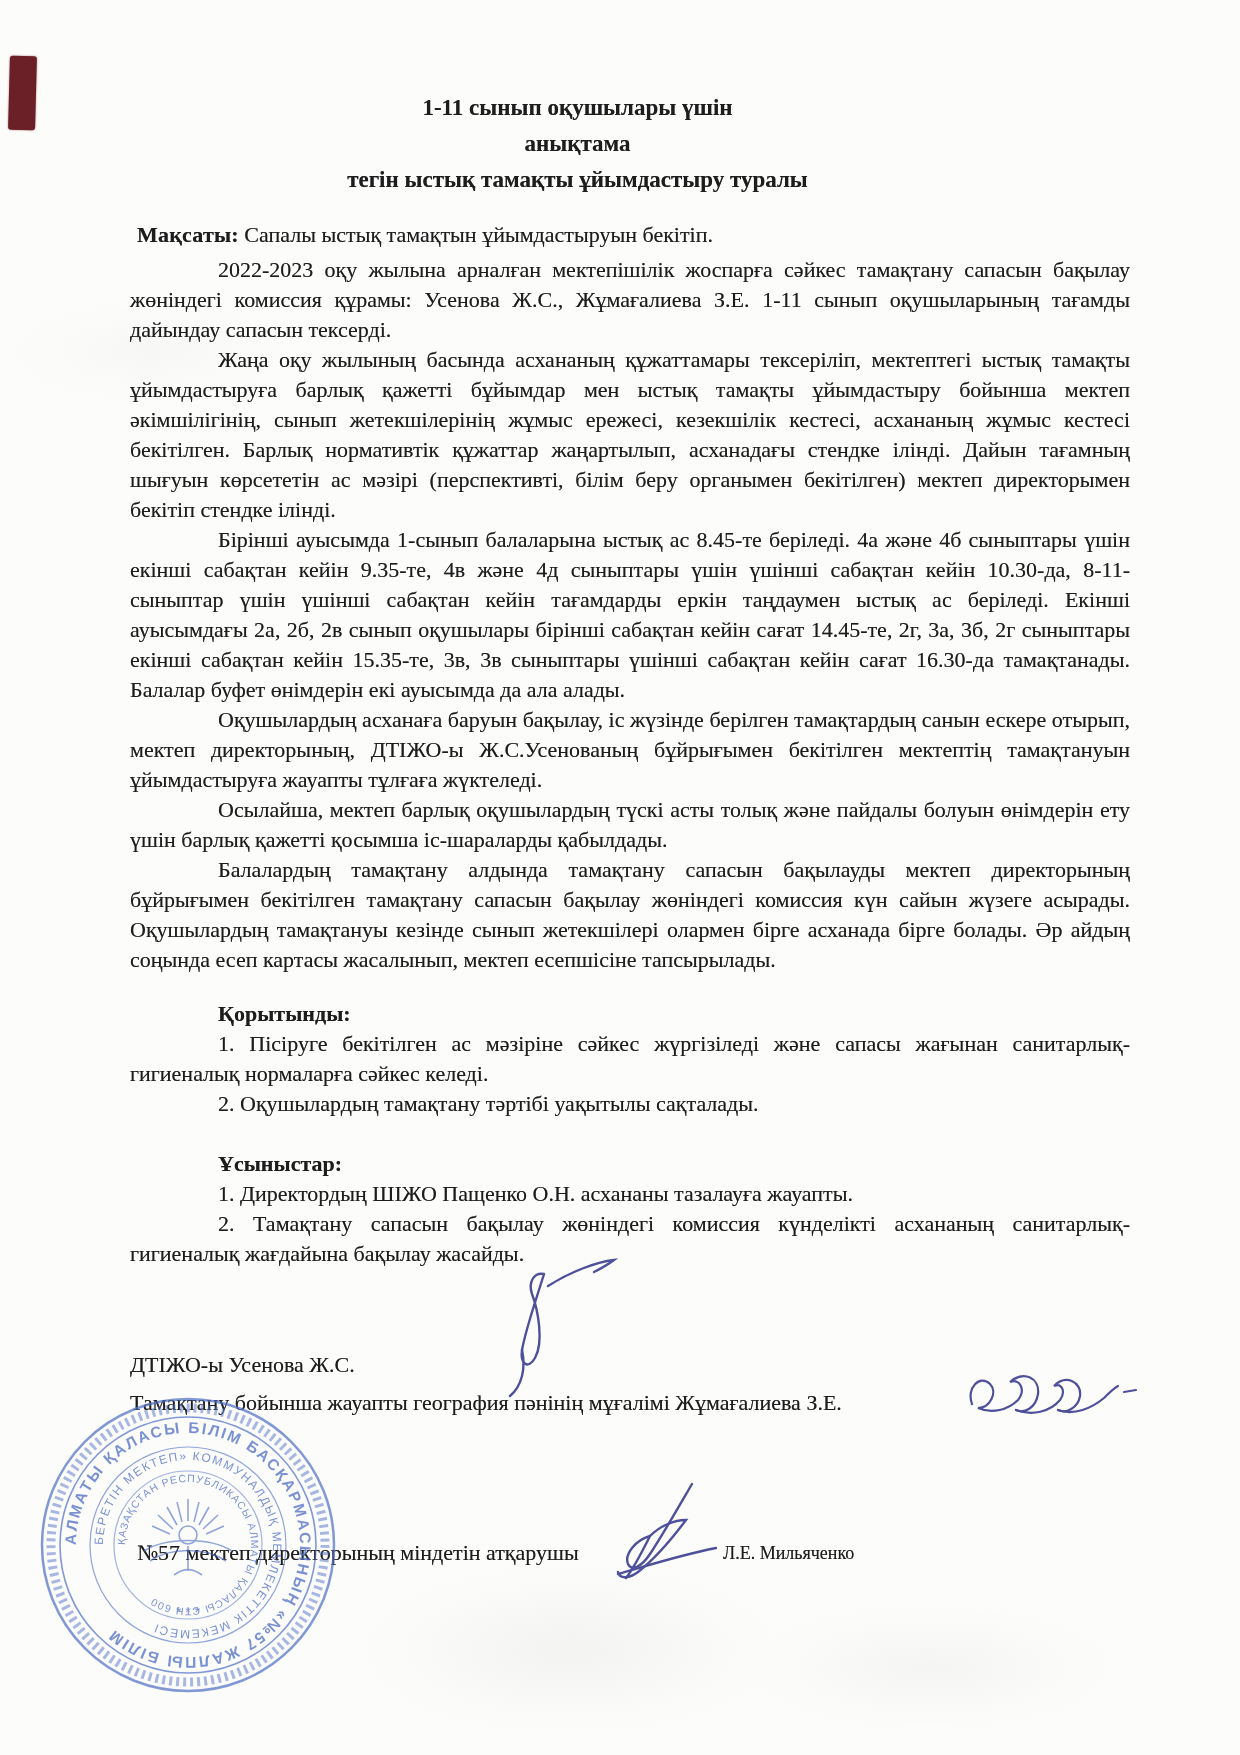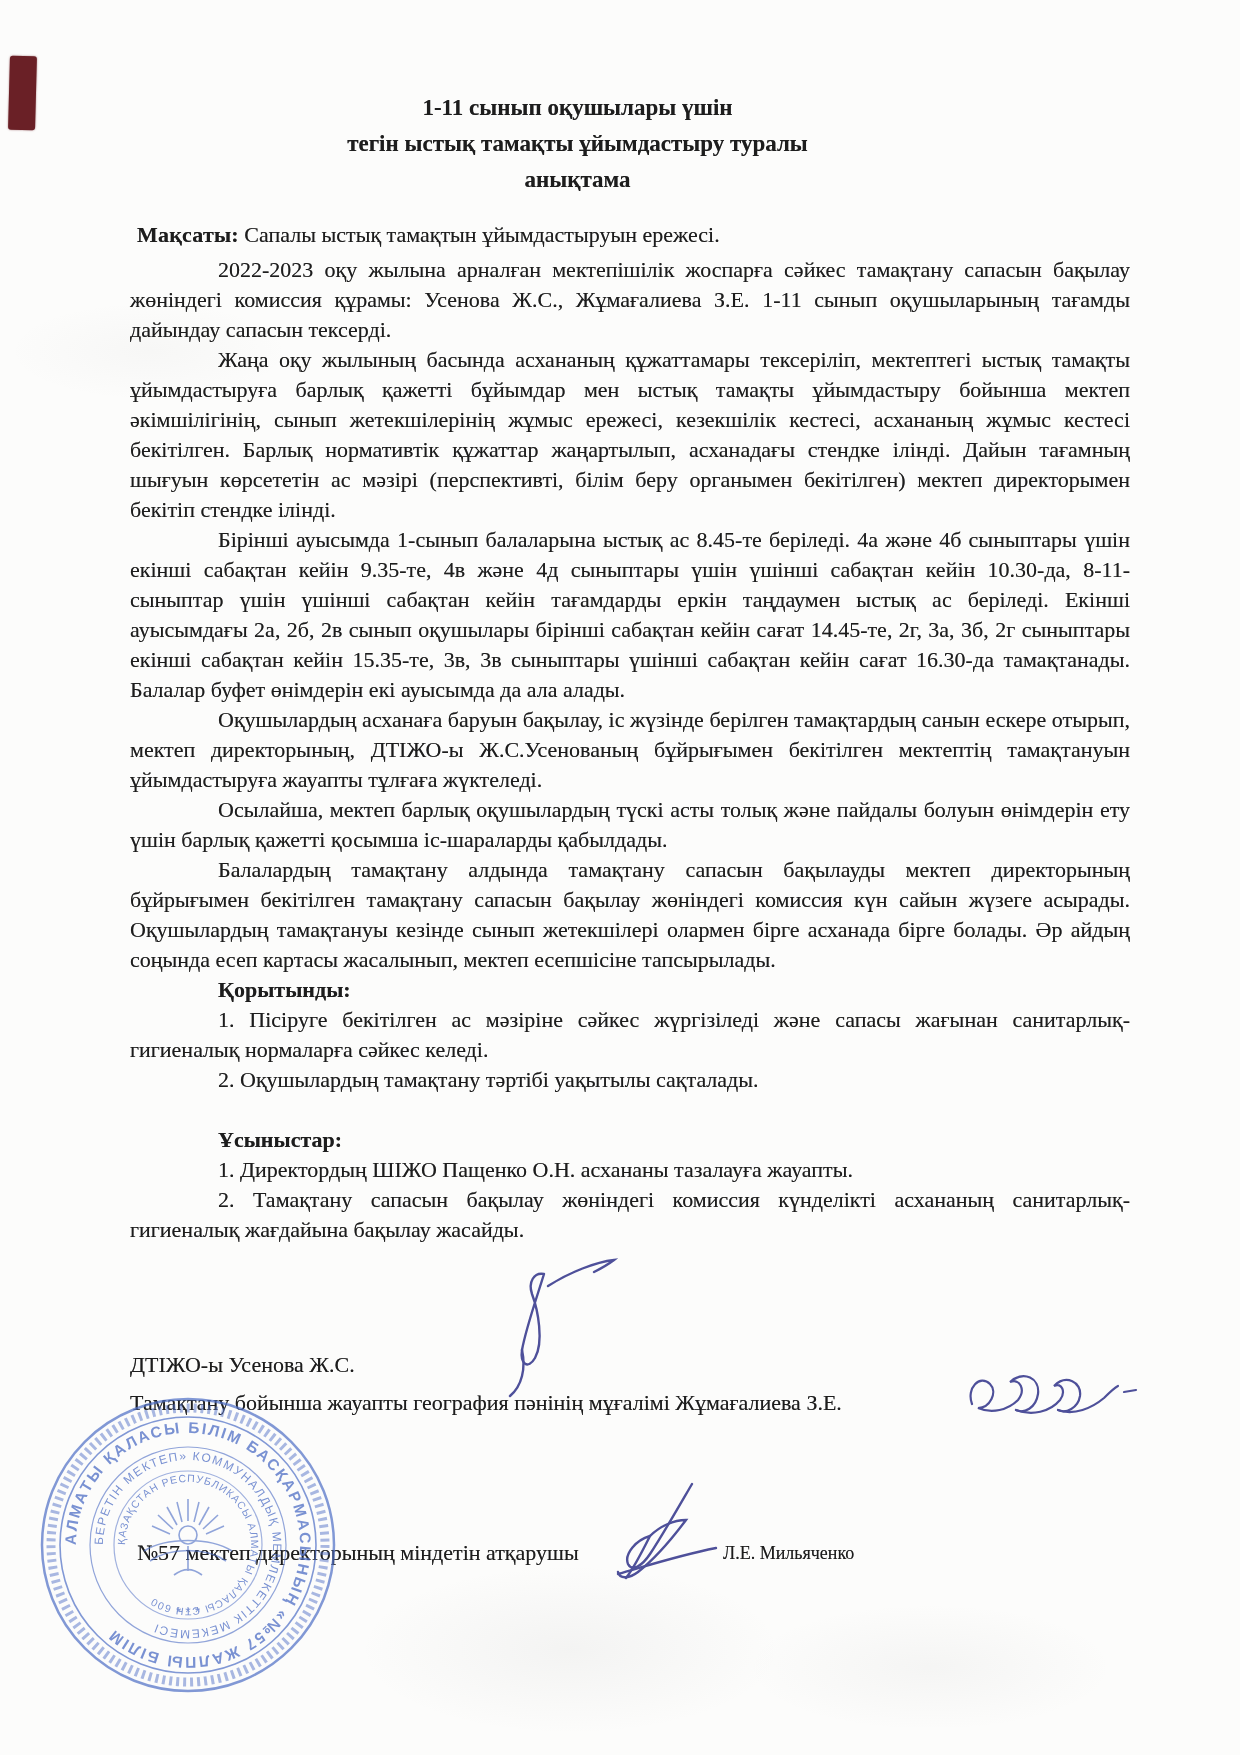--- a/index.html
+++ b/index.html
@@ -23,21 +23,21 @@
     position:absolute;left:130px;top:90px;width:895px;
     text-align:center;font-size:23px;font-weight:bold;line-height:36px;
   }
   .maqsaty{position:absolute;left:137px;top:220px;width:1000px;font-size:22px;line-height:30px;}
   .maqsaty b{letter-spacing:0.2px;text-align:right;}
   .body-col{
     position:absolute;left:130px;top:255px;width:1000px;
     font-size:22px;line-height:30px;text-align:justify;
   }
   .para{text-indent:88px;margin:0;}
-  .heading{font-weight:bold;text-indent:88px;}
+  .heading{font-weight:bold;text-indent:88px;margin-top:24px;}
   .gap-top{margin-top:30px;}
   .sig-line1{position:absolute;left:130px;top:1350px;font-size:22px;line-height:30px;}
   .sig-line2{position:absolute;left:130px;top:1388px;font-size:22px;line-height:30px;}
   .dir-role{position:absolute;left:137px;top:1538px;font-size:22px;line-height:30px;}
   .dir-name{position:absolute;left:723px;top:1538px;font-size:18px;line-height:30px;}
   .corner-mark{
     position:absolute;left:9px;top:56px;width:27px;height:74px;
     background:#6a2026;border-radius:3px;transform:rotate(1.5deg);
     box-shadow:0 0 2px rgba(106,32,38,0.6);
   }
@@ -53,27 +53,27 @@
 </style>
 </head>
 <body>
 
 <div class="paper">
 
   <div class="corner-mark"></div>
 
   <div class="title-block ink">
     <div>1-11 сынып оқушылары үшін</div>
+    <div>анықтама</div>
     <div>тегін ыстық тамақты ұйымдастыру туралы</div>
-    <div>анықтама</div>
   </div>
 
   <div class="maqsaty ink">
     <b>Мақсаты:</b>
-    <span>Сапалы ыстық тамақтын ұйымдастыруын ережесі.</span>
+    <span>Сапалы ыстық тамақтын ұйымдастыруын бекітіп.</span>
   </div>
 
   <div class="body-col ink">
     <p class="para">2022-2023 оқу жылына арналған мектепішілік жоспарға сәйкес тамақтану сапасын бақылау жөніндегі комиссия құрамы: Усенова Ж.С., Жұмағалиева З.Е. 1-11 сынып оқушыларының тағамды дайындау сапасын тексерді.</p>
     <p class="para">Жаңа оқу жылының басында асхананың құжаттамары тексеріліп, мектептегі ыстық тамақты ұйымдастыруға барлық қажетті бұйымдар мен ыстық тамақты ұйымдастыру бойынша мектеп әкімшілігінің,  сынып жетекшілерінің жұмыс ережесі, кезекшілік кестесі, асхананың жұмыс кестесі бекітілген. Барлық нормативтік құжаттар жаңартылып, асханадағы стендке ілінді. Дайын тағамның шығуын көрсететін ас мәзірі (перспективті, білім беру органымен бекітілген) мектеп директорымен бекітіп стендке ілінді.</p>
     <p class="para">Бірінші ауысымда 1-сынып балаларына ыстық ас 8.45-те беріледі. 4а және 4б сыныптары үшін екінші сабақтан кейін 9.35-те, 4в және 4д сыныптары үшін үшінші сабақтан кейін 10.30-да, 8-11-сыныптар үшін үшінші сабақтан кейін тағамдарды еркін таңдаумен ыстық ас беріледі. Екінші ауысымдағы 2а, 2б, 2в сынып оқушылары бірінші сабақтан кейін сағат 14.45-те, 2г, 3а, 3б, 2г сыныптары екінші сабақтан кейін 15.35-те, 3в, 3в сыныптары үшінші сабақтан кейін сағат 16.30-да тамақтанады. Балалар буфет өнімдерін екі ауысымда да ала алады.</p>
     <p class="para">Оқушылардың асханаға баруын бақылау, іс жүзінде берілген тамақтардың санын ескере отырып, мектеп директорының, ДТІЖО-ы Ж.С.Усенованың бұйрығымен бекітілген мектептің тамақтануын ұйымдастыруға жауапты тұлғаға жүктеледі.</p>
     <p class="para">Осылайша, мектеп барлық оқушылардың түскі асты толық және пайдалы болуын өнімдерін ету үшін барлық қажетті қосымша іс-шараларды қабылдады.</p>
     <p class="para">Балалардың тамақтану алдында тамақтану сапасын бақылауды мектеп директорының бұйрығымен бекітілген тамақтану сапасын бақылау жөніндегі комиссия күн сайын жүзеге асырады. Оқушылардың тамақтануы кезінде сынып жетекшілері олармен бірге асханада бірге болады. Әр айдың соңында есеп картасы жасалынып, мектеп есепшісіне тапсырылады.</p>
 

